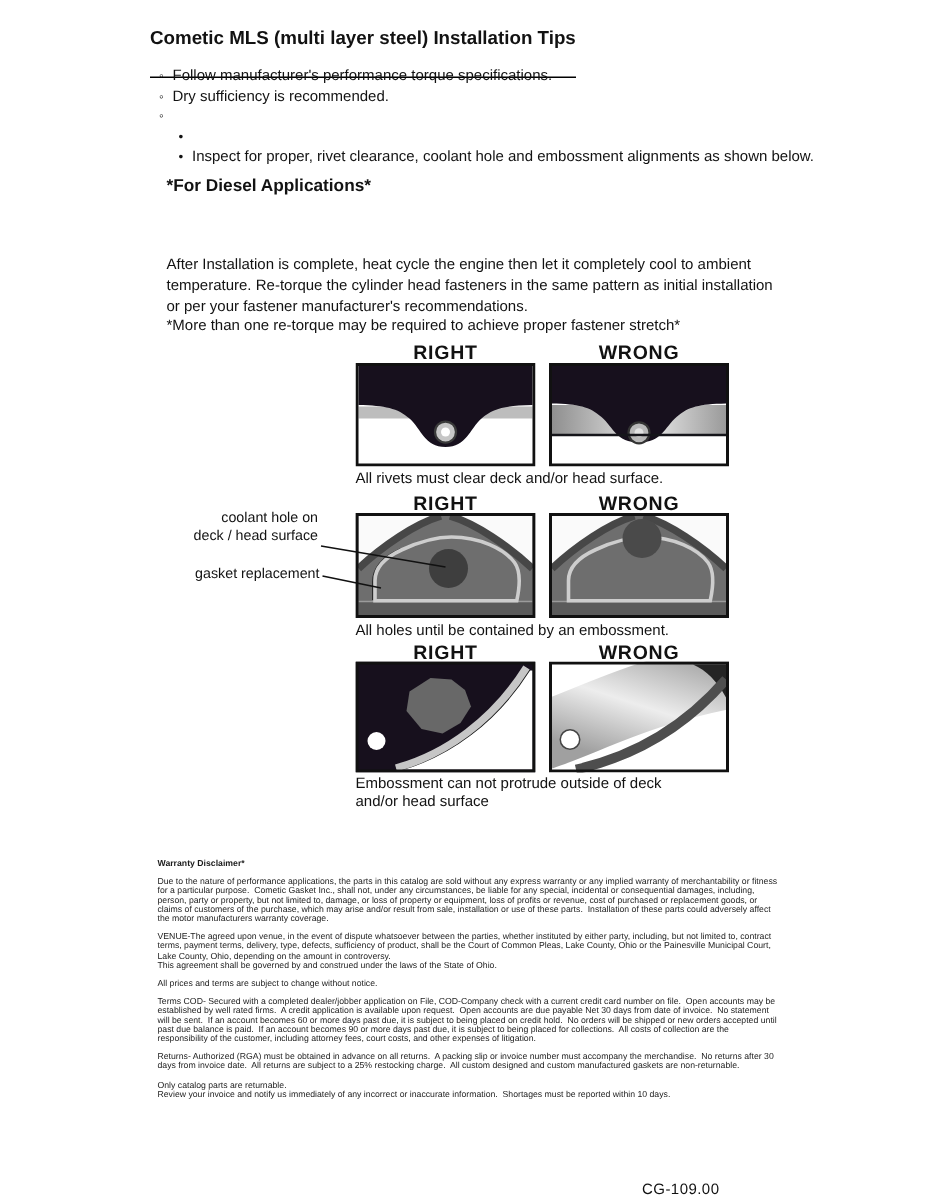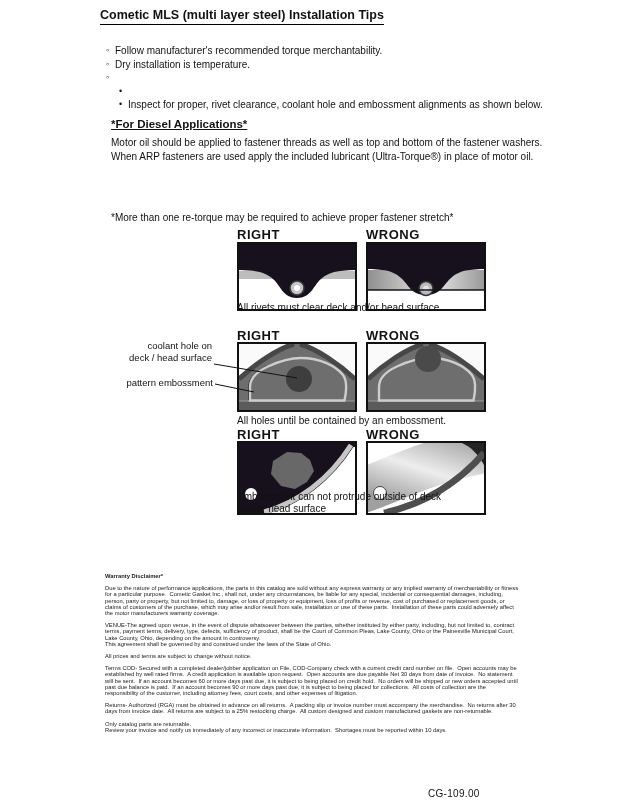--- a/index.html
+++ b/index.html
@@ -1,75 +1,76 @@
 <!DOCTYPE html>
 <html style="--ink: #121212; --diagram_black: #17101d; --panel_gray: #6e6e6e; --hole_gray: #3e3e3e; --embossment_light: #cdcdcd;"><head>
 <meta charset="utf-8">
 <style>
   html,body{margin:0;padding:0;background:#fff;}
   .page{position:relative;width:618px;height:800px;background:#fff;overflow:hidden;
         font-family:"Liberation Sans","DejaVu Sans",sans-serif;color:var(--ink,#121212);}
-  .title{position:absolute;left:100px;top:8px;margin:0;font-size:12.5px;font-weight:bold;
-         border-bottom:1.6px solid #000;padding-bottom:2px;white-space:nowrap;}
+  .title{position:absolute;left:100px;top:18px;margin:0;font-size:12.5px;font-weight:bold;
+         border-bottom:1.6px solid #000;padding-bottom:19px;white-space:nowrap;}
   .bullets{position:absolute;left:106px;top:44px;width:470px;font-size:10px;line-height:13.5px;}
   .b{display:flex;}
   .mk{width:9px;flex:0 0 9px;font-size:9px;}
   .b.l2{margin-left:13px;}
-  .diesel-h{position:absolute;left:111px;top:118px;margin:0;font-size:11.5px;font-weight:bold;text-decoration:underline;}
+  .diesel-h{position:absolute;left:111px;top:118px;margin:0;font-size:11.5px;font-weight:bold;}
   .para{position:absolute;left:111px;margin:0;font-size:10px;line-height:13.8px;width:450px;white-space:pre-line;}
   .p1{top:136px}.p2{top:170px}.p3{top:211px}
-  .dg-label{position:absolute;width:120px;text-align:left;font-size:13px;font-weight:bold;letter-spacing:.5px;}
+  .dg-label{position:absolute;width:120px;text-align:center;font-size:13px;font-weight:bold;letter-spacing:.5px;}
   .lc{left:237px}.rc{left:366px}
   .r1{top:227px}.r2{top:328px}.r3{top:427px}
   .panel{position:absolute;display:block;}
   .pr1l{left:237px;top:242px}.pr1r{left:366px;top:242px}
   .pr2l{left:237px;top:342px}.pr2r{left:366px;top:342px}
   .pr3l{left:237px;top:441px}.pr3r{left:366px;top:441px}
   .caption{position:absolute;left:237px;font-size:10px;line-height:12px;white-space:pre-line;width:320px;}
-  .cap1{top:302px}.cap2{top:415px}.cap3{top:491px}
+  .cap1{top:314px}.cap2{top:415px}.cap3{top:517px}
   .callout{position:absolute;font-size:9.5px;line-height:11.5px;text-align:right;white-space:pre-line;}
   .co1{left:104px;top:340px;width:108px;text-align:right;}
   .co2{left:104px;top:377px;width:109px;}
   .overlay{position:absolute;left:105px;top:336px;pointer-events:none;}
   .disc{position:absolute;left:105px;top:573px;width:414px;font-size:5.8px;line-height:6.2px;color:#1c1c1c;}
   .disc-h{font-weight:bold;margin:0 0 6px 0;}
   .disc-p{margin:0 0 6px 0;white-space:pre-wrap;}
   .footer-code{position:absolute;left:384px;top:788px;font-size:10px;letter-spacing:.3px;margin-left:44px;}
 </style>
 </head>
 <body>
 
 <div class="page">
 
   <h1 class="title">Cometic MLS (multi layer steel) Installation Tips</h1>
 
   <div class="bullets">
     <div class="b l1">
         <span class="mk">◦</span>
-        <span>Follow manufacturer's recommended torque merchantability.</span>
+        <span>Follow manufacturer's performance torque specifications.</span>
       </div>
     <div class="b l1">
         <span class="mk">◦</span>
-        <span>Dry installation is temperature.</span>
+        <span>Dry sufficiency is recommended.</span>
       </div>
     <div class="b l1">
         <span class="mk">◦</span>
       </div>
     <div class="b l2">
         <span class="mk">•</span>
       </div>
     <div class="b l2">
         <span class="mk">•</span>
         <span>Inspect for proper, rivet clearance, coolant hole and embossment alignments as shown below.</span>
       </div>
   </div>
 
   <h2 class="diesel-h">*For Diesel Applications*</h2>
-  <p class="para p1">Motor oil should be applied to fastener threads as well as top and bottom of the fastener washers.
-When ARP fasteners are used apply the included lubricant (Ultra-Torque®) in place of motor oil.</p>
+  <p class="para p2">After Installation is complete, heat cycle the engine then let it completely cool to ambient
+temperature. Re-torque the cylinder head fasteners in the same pattern as initial installation
+or per your fastener manufacturer's recommendations.</p>
   <p class="para p3">*More than one re-torque may be required to achieve proper fastener stretch*</p>
 
   <div class="dg-label lc r1">RIGHT</div>
   <div class="dg-label rc r1">WRONG</div>
 
   <svg class="panel pr1l" width="120" height="69" viewBox="0 0 120 69">
     <rect x="0" y="0" width="120" height="69" fill="#ffffff"></rect>
     <polygon points="2,29 46,29 52,37 2,37" fill="#bdbdbd"></polygon>
     <polygon points="118,29 74,29 68,37 118,37" fill="#bdbdbd"></polygon>
     <path d="M2,2 H118 V28 C100,28.5 92,30 84,37 C76,44 74,56 60,56 C46,56 44,44 36,37 C28,30 20,28.5 2,28 Z" fill="#17101d"></path>
@@ -124,21 +125,21 @@
     <line x1="2" y1="59" x2="118" y2="59" stroke="#9b9b9b" stroke-width="1"></line>
     <path d="M13,58.5 L13,45 C13,35 21,29 31,24.5 C45,18 56,16 64,16 C83,16 99,24 106,33 C110,38.5 110,47 107.5,58.5 Z" fill="none" stroke="#cdcdcd" stroke-width="2.4"></path>
     <circle cx="62" cy="17" r="13" fill="#4a4a4a"></circle>
     <rect x="1" y="1" width="118" height="68" fill="none" stroke="#111" stroke-width="2"></rect>
   </svg>
 
   <div class="caption cap2">All holes until be contained by an embossment.</div>
 
   <div class="callout co1">coolant hole on
 deck / head surface</div>
-  <div class="callout co2">pattern embossment</div>
+  <div class="callout co2">gasket replacement</div>
 
   <svg class="overlay" width="200" height="70" viewBox="0 0 200 70">
     <line x1="109" y1="28" x2="192" y2="42" stroke="#111" stroke-width="1"></line>
     <line x1="110" y1="48" x2="149" y2="56" stroke="#111" stroke-width="1"></line>
   </svg>
 
   <div class="dg-label lc r3">RIGHT</div>
   <div class="dg-label rc r3">WRONG</div>
 
   <svg class="panel pr3l" width="120" height="74" viewBox="0 0 120 74">

